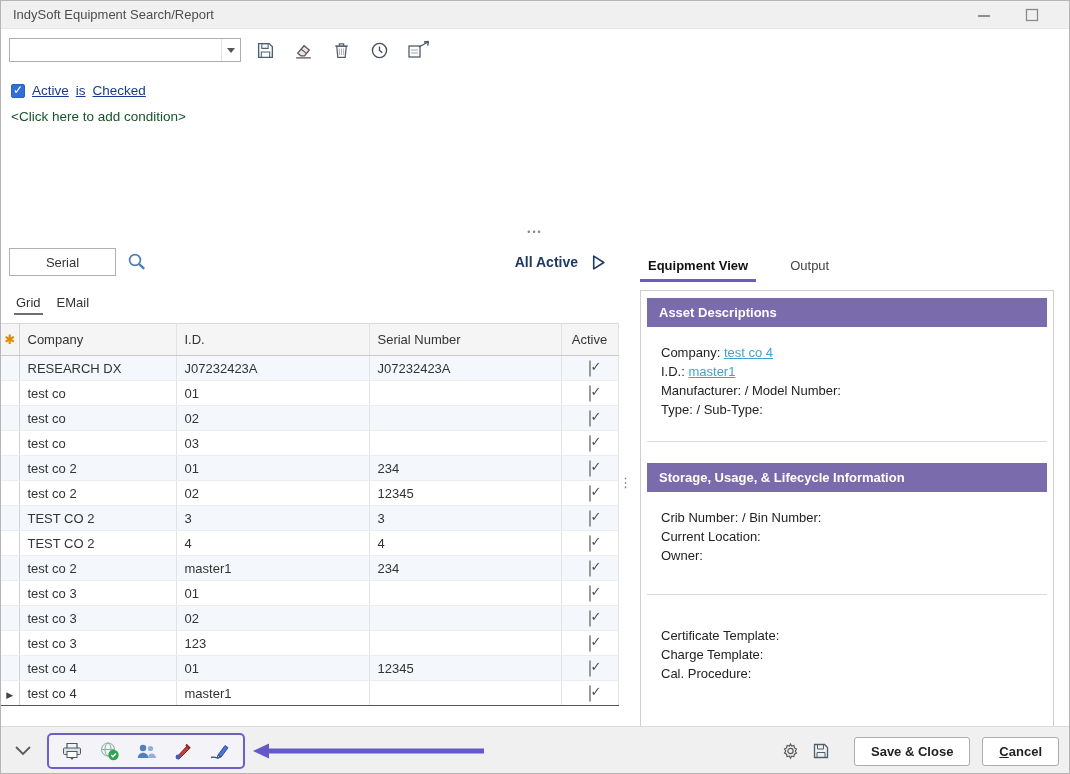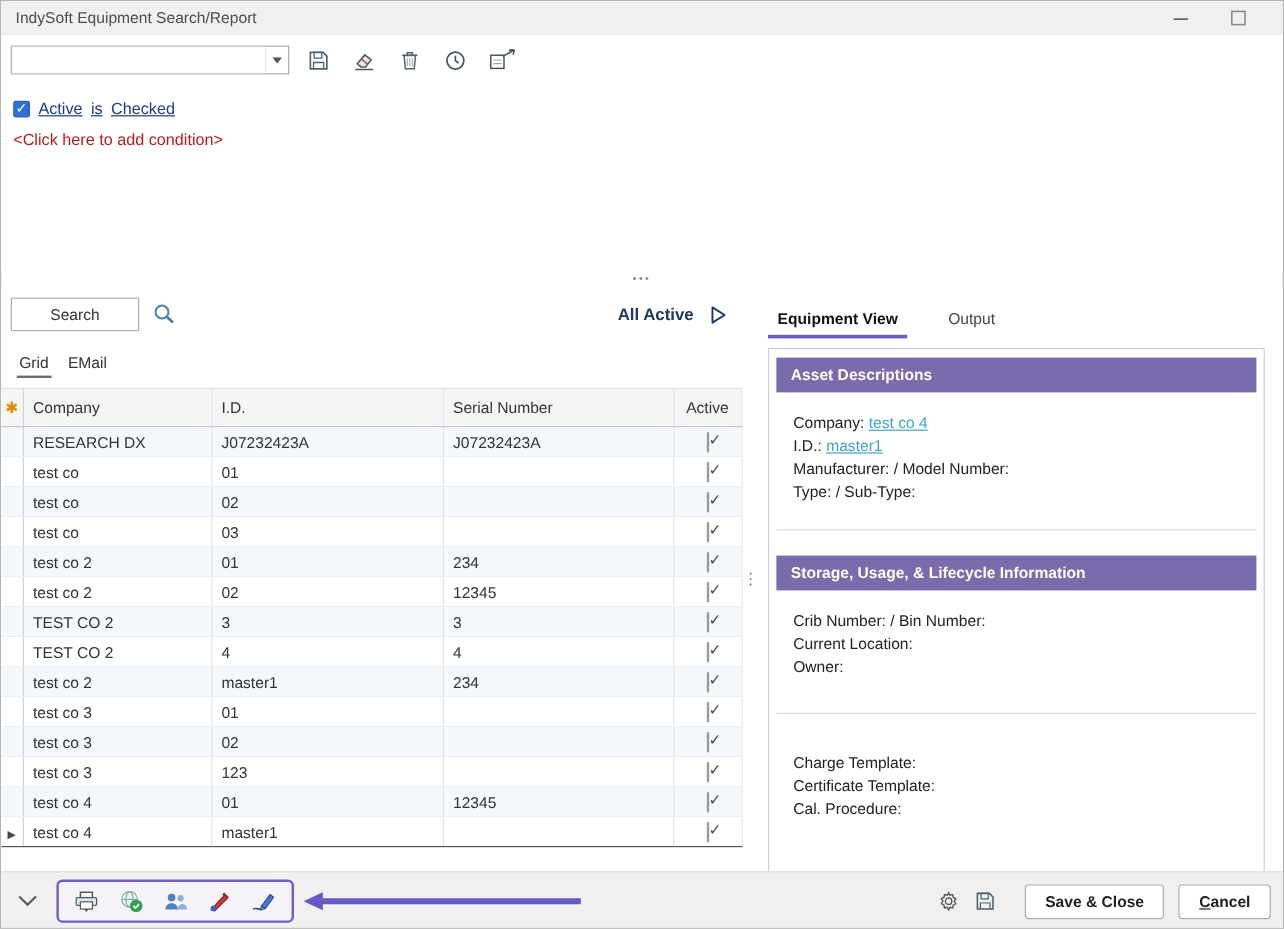--- a/index.html
+++ b/index.html
@@ -26,21 +26,21 @@
   .caret { width:0; height:0; border-left:4px solid transparent; border-right:4px solid transparent; border-top:5px solid #555; }
   .tbtn { width:28px; height:28px; display:flex; align-items:center; justify-content:center; margin-left:2px; }
   .tbtn.big { width:34px; }
 
   
   .conditions { position:absolute; left:0; top:70px; width:100%; height:154px; background:#fff; padding:12px 10px; }
   .cond-line { display:flex; align-items:center; gap:7px; color:#1a3a8c; font-size:13.5px; }
   .cond-line a { color:#1a3a8c; text-decoration:underline; cursor:pointer; }
   .cond-check { width:14px; height:14px; background:#2f6fd6; border:1px solid #2a62be; border-radius:2px; position:relative; }
   .cond-check::after { content:"✓"; position:absolute; left:1px; top:-2px; color:#fff; font-size:12px; }
-  .add-cond { margin-top:11px; color:#b91c1c; font-size:13.5px; cursor:pointer; }
+  .add-cond { margin-top:11px; color:#14532d; font-size:13.5px; cursor:pointer; }
 
   
   .hsplit { position:absolute; top:224px; left:0; width:100%; height:14px; display:flex; align-items:center;
     justify-content:center; color:#888; font-size:9px; letter-spacing:2px; cursor:row-resize; }
   .vsplit { width:13px; display:flex; align-items:center; justify-content:center; color:#777; font-size:13px; cursor:col-resize; }
 
   
   .main { position:absolute; top:238px; left:0; width:100%; height:487px; display:flex; background:#fff; }
   .left  { width:618px; position:relative; }
   .right { flex:1; position:relative; }
@@ -177,21 +177,21 @@
   </div>
 
   <div class="hsplit">
     <span>•••</span>
   </div>
 
   <div class="main">
 
     <div class="left">
       <div class="left-head">
-        <div class="select-btn">Search</div>
+        <div class="select-btn">Serial</div>
         <span class="search-ico">
           <svg width="22" height="22" viewBox="0 0 22 22">
             <circle cx="9" cy="9" r="5.4" fill="none" stroke="#4d7fb5" stroke-width="1.7"></circle>
             <path d="M13.2 13.2l5 4.6" stroke="#4d7fb5" stroke-width="2.4"></path>
           </svg>
         </span>
         <span class="query-name">All Active</span>
         <span class="play">
           <svg width="17" height="17" viewBox="0 0 16 16">
             <path d="M3.5 2l9.5 6-9.5 6z" fill="none" stroke="#203864" stroke-width="1.5" stroke-linejoin="round"></path>
@@ -358,22 +358,22 @@
           <div class="sec-head">Storage, Usage, &amp; Lifecycle Information</div>
           <div class="sec-body">
             <div>Crib Number:   / Bin Number:</div>
             <div>Current Location:</div>
             <div>Owner:</div>
           </div>
         </div>
 
         <div class="sec sec3">
           <div class="sec-body">
+            <div>Certificate Template:</div>
             <div>Charge Template:</div>
-            <div>Certificate Template:</div>
             <div>Cal. Procedure:</div>
           </div>
         </div>
 
       </div>
     </div>
   </div>
 
   <div class="bottombar">
     <span class="expander">

